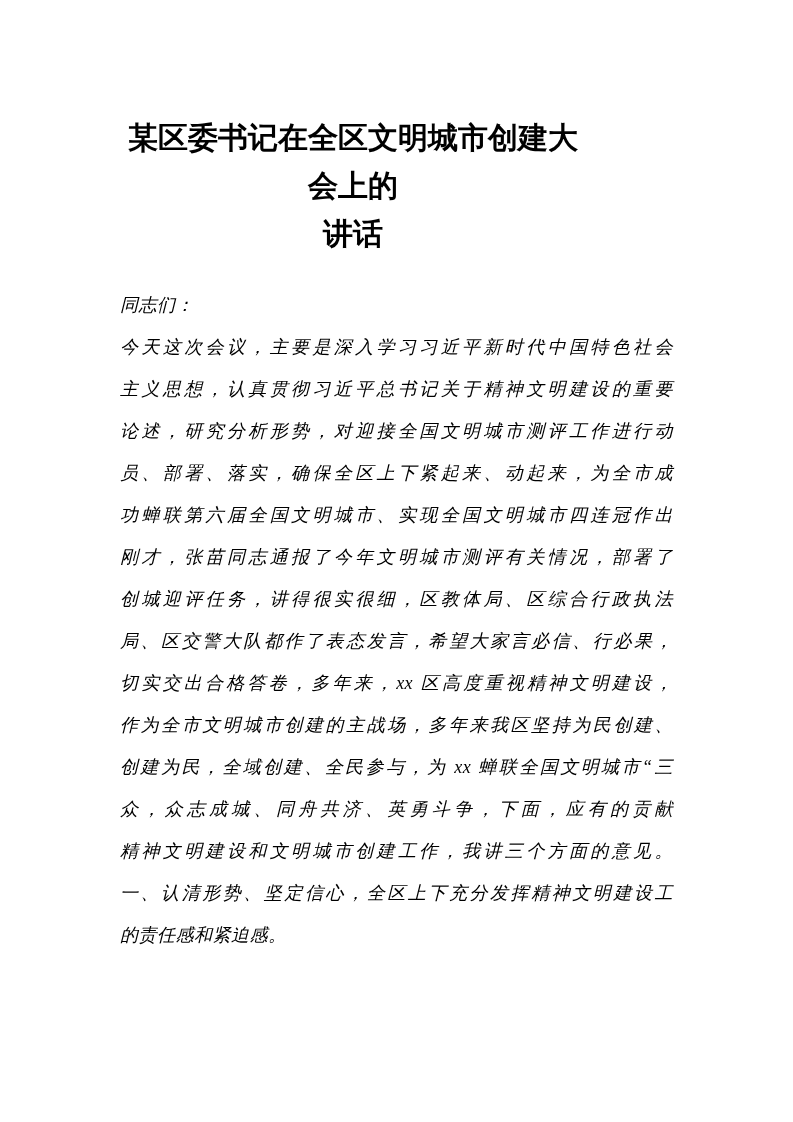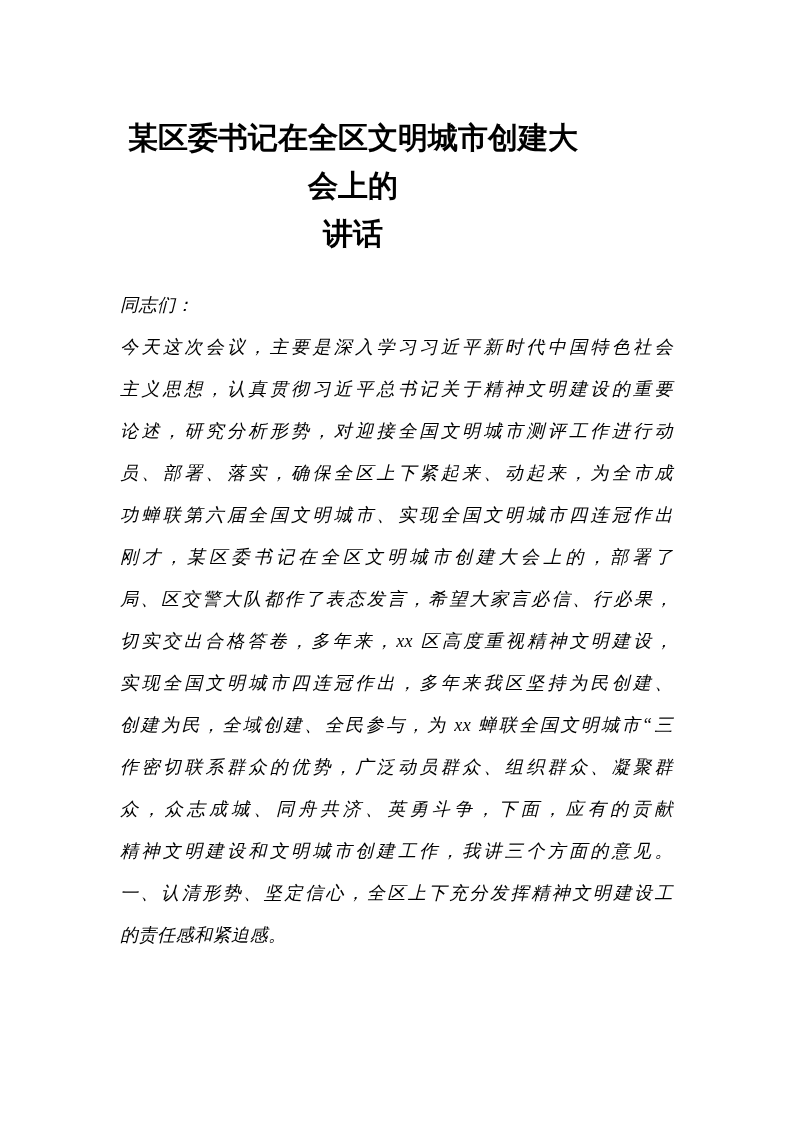--- a/index.html
+++ b/index.html
@@ -54,24 +54,24 @@
     <span class="title-line">某区委书记在全区文明城市创建大会上的</span>
     <span class="title-line">讲话</span>
   </h1>
   <div class="doc-body">
       <div class="text-line">同志们：</div>
       <div class="text-line fill">今天这次会议，主要是深入学习习近平新时代中国特色社会</div>
       <div class="text-line fill">主义思想，认真贯彻习近平总书记关于精神文明建设的重要</div>
       <div class="text-line fill">论述，研究分析形势，对迎接全国文明城市测评工作进行动</div>
       <div class="text-line fill">员、部署、落实，确保全区上下紧起来、动起来，为全市成</div>
       <div class="text-line fill">功蝉联第六届全国文明城市、实现全国文明城市四连冠作出</div>
-      <div class="text-line fill">刚才，某区委书记在全区文明城市创建大会上的，部署了</div>
+      <div class="text-line fill">刚才，张苗同志通报了今年文明城市测评有关情况，部署了</div>
+      <div class="text-line fill">创城迎评任务，讲得很实很细，区教体局、区综合行政执法</div>
       <div class="text-line fill">局、区交警大队都作了表态发言，希望大家言必信、行必果，</div>
       <div class="text-line fill">切实交出合格答卷，多年来，xx 区高度重视精神文明建设，</div>
-      <div class="text-line fill">实现全国文明城市四连冠作出，多年来我区坚持为民创建、</div>
+      <div class="text-line fill">作为全市文明城市创建的主战场，多年来我区坚持为民创建、</div>
       <div class="text-line fill">创建为民，全域创建、全民参与，为 xx 蝉联全国文明城市“三</div>
-      <div class="text-line fill">作密切联系群众的优势，广泛动员群众、组织群众、凝聚群</div>
       <div class="text-line fill">众，众志成城、同舟共济、英勇斗争，下面，应有的贡献</div>
       <div class="text-line fill">精神文明建设和文明城市创建工作，我讲三个方面的意见。</div>
       <div class="text-line fill">一、认清形势、坚定信心，全区上下充分发挥精神文明建设工</div>
       <div class="text-line">的责任感和紧迫感。</div>
     </div>
 </div>
 
 </body></html>

